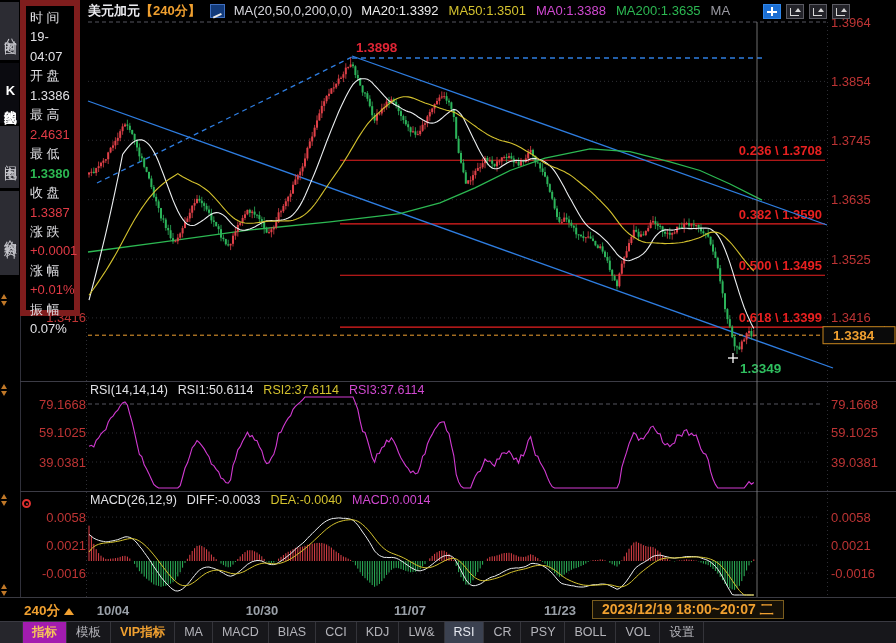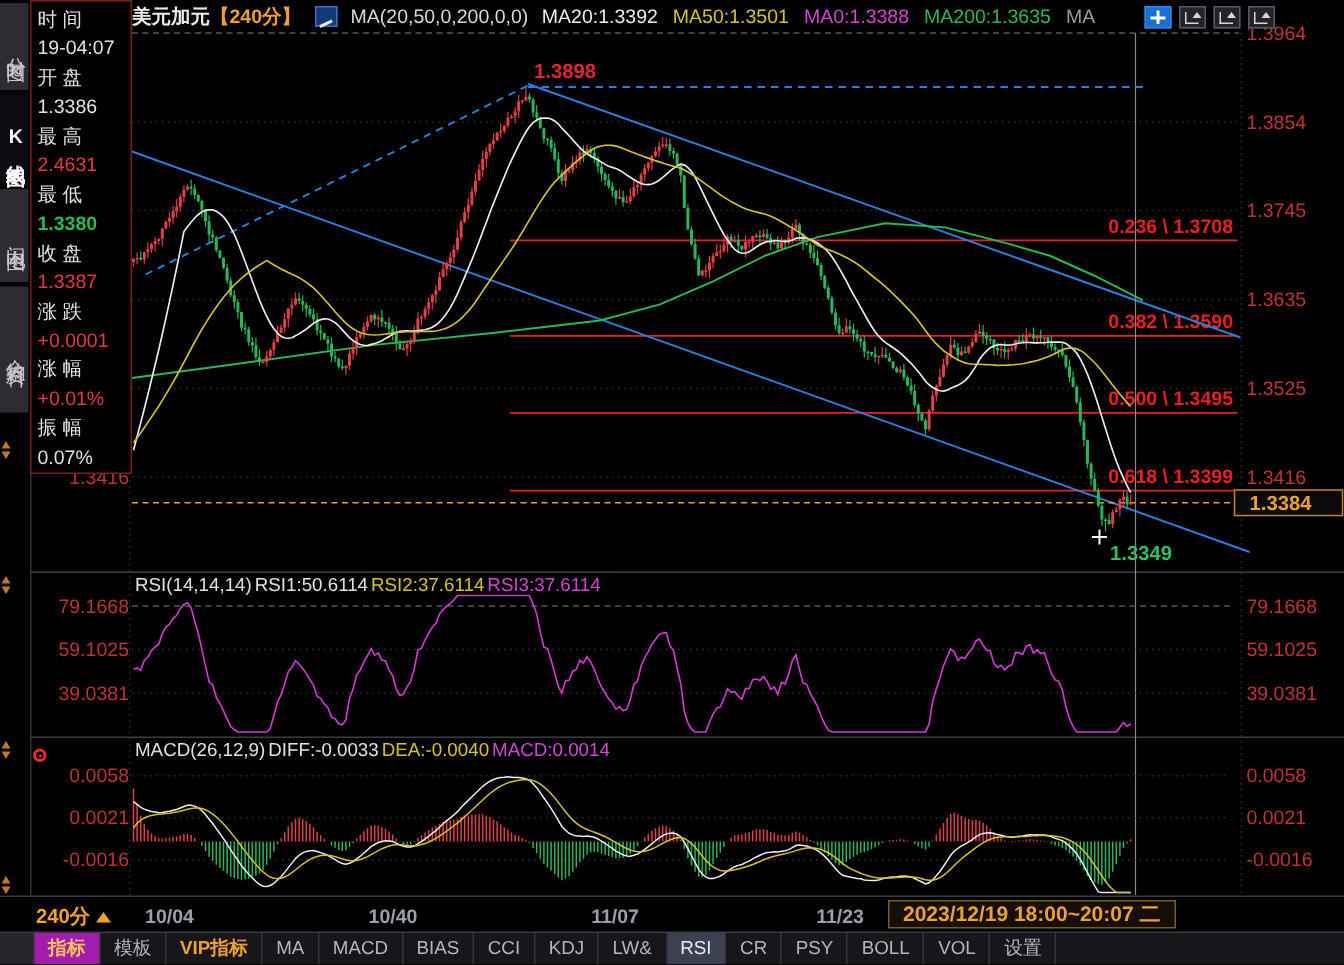--- a/index.html
+++ b/index.html
@@ -29,26 +29,26 @@
      border-left:1px solid #d8d8d8;border-bottom:1px solid #d8d8d8;}
   .tbtn.axis:after{content:"";position:absolute;right:2px;top:3px;width:0;height:0;
      border-left:3px solid transparent;border-right:3px solid transparent;border-bottom:4px solid #d8d8d8;}
 
   
   .vtab{position:absolute;left:0;width:19px;background:#2c2c33;color:#c6c6cc;font-size:13px;
      writing-mode:vertical-rl;text-orientation:upright;text-align:center;letter-spacing:2px;cursor:pointer;z-index:3;}
   .vtab.active{background:#0b0b10;color:#ffffff;font-weight:bold;}
 
   
-  .info{left:20px;top:0;width:68px;height:316px;border:1px solid #7f1d1d;box-sizing:border-box;
+  .info{left:20px;top:0;width:60px;height:316px;border:6px solid #7f1d1d;box-sizing:border-box;
         background:#000;padding:2px 0 8px 4px;font-size:13px;line-height:19.45px;}
   .info .lab{color:#e0e0e4;}
 
   
-  .phdr{display:flex;gap:2px;font-size:12.5px;white-space:nowrap;}
+  .phdr{display:flex;gap:10px;font-size:12.5px;white-space:nowrap;}
 
   
   .sun-ic{left:22px;top:499px;width:9px;height:9px;border:2px solid #e03030;border-radius:50%;box-sizing:border-box;cursor:pointer;}
   .sun-ic:before{content:"";position:absolute;left:1.5px;top:1.5px;width:2px;height:2px;background:#e03030;border-radius:50%;}
 
   
   .split{left:0;width:9px;height:12px;cursor:pointer;}
   .split:before{content:"";position:absolute;left:1px;top:0;width:0;height:0;
      border-left:3.5px solid transparent;border-right:3.5px solid transparent;border-bottom:5px solid #c07828;}
   .split:after{content:"";position:absolute;left:1px;bottom:0;width:0;height:0;
@@ -1042,21 +1042,21 @@
   <div class="overlay split" style="top:294px;"></div>
   <div class="overlay split" style="top:384px;"></div>
   <div class="overlay split" style="top:494px;"></div>
   <div class="overlay split" style="top:584px;"></div>
 
   <div class="overlay taxis">
     <span class="pl">
       <span>240分</span>
       <span class="tri"></span>
     </span>
-    <span id="date-labels"><span class="dt" style="left: 113px;">10/04</span><span class="dt" style="left: 262px;">10/40</span><span class="dt" style="left: 410px;">11/07</span><span class="dt" style="left: 560px;">11/23</span></span>
+    <span id="date-labels"><span class="dt" style="left: 113px;">10/04</span><span class="dt" style="left: 262px;">10/30</span><span class="dt" style="left: 410px;">11/07</span><span class="dt" style="left: 560px;">11/23</span></span>
     <span class="cur">2023/12/19 18:00~20:07 二</span>
   </div>
 
   <div class="overlay tbar">
     <span class="corner"></span>
     <span id="tb-items" style="display:flex;">
         <span class="tbtn2 active-orange">指标</span>
         <span class="tbtn2">模板</span>
         <span class="tbtn2 orange">VIP指标</span>
         <span class="tbtn2">MA</span>

